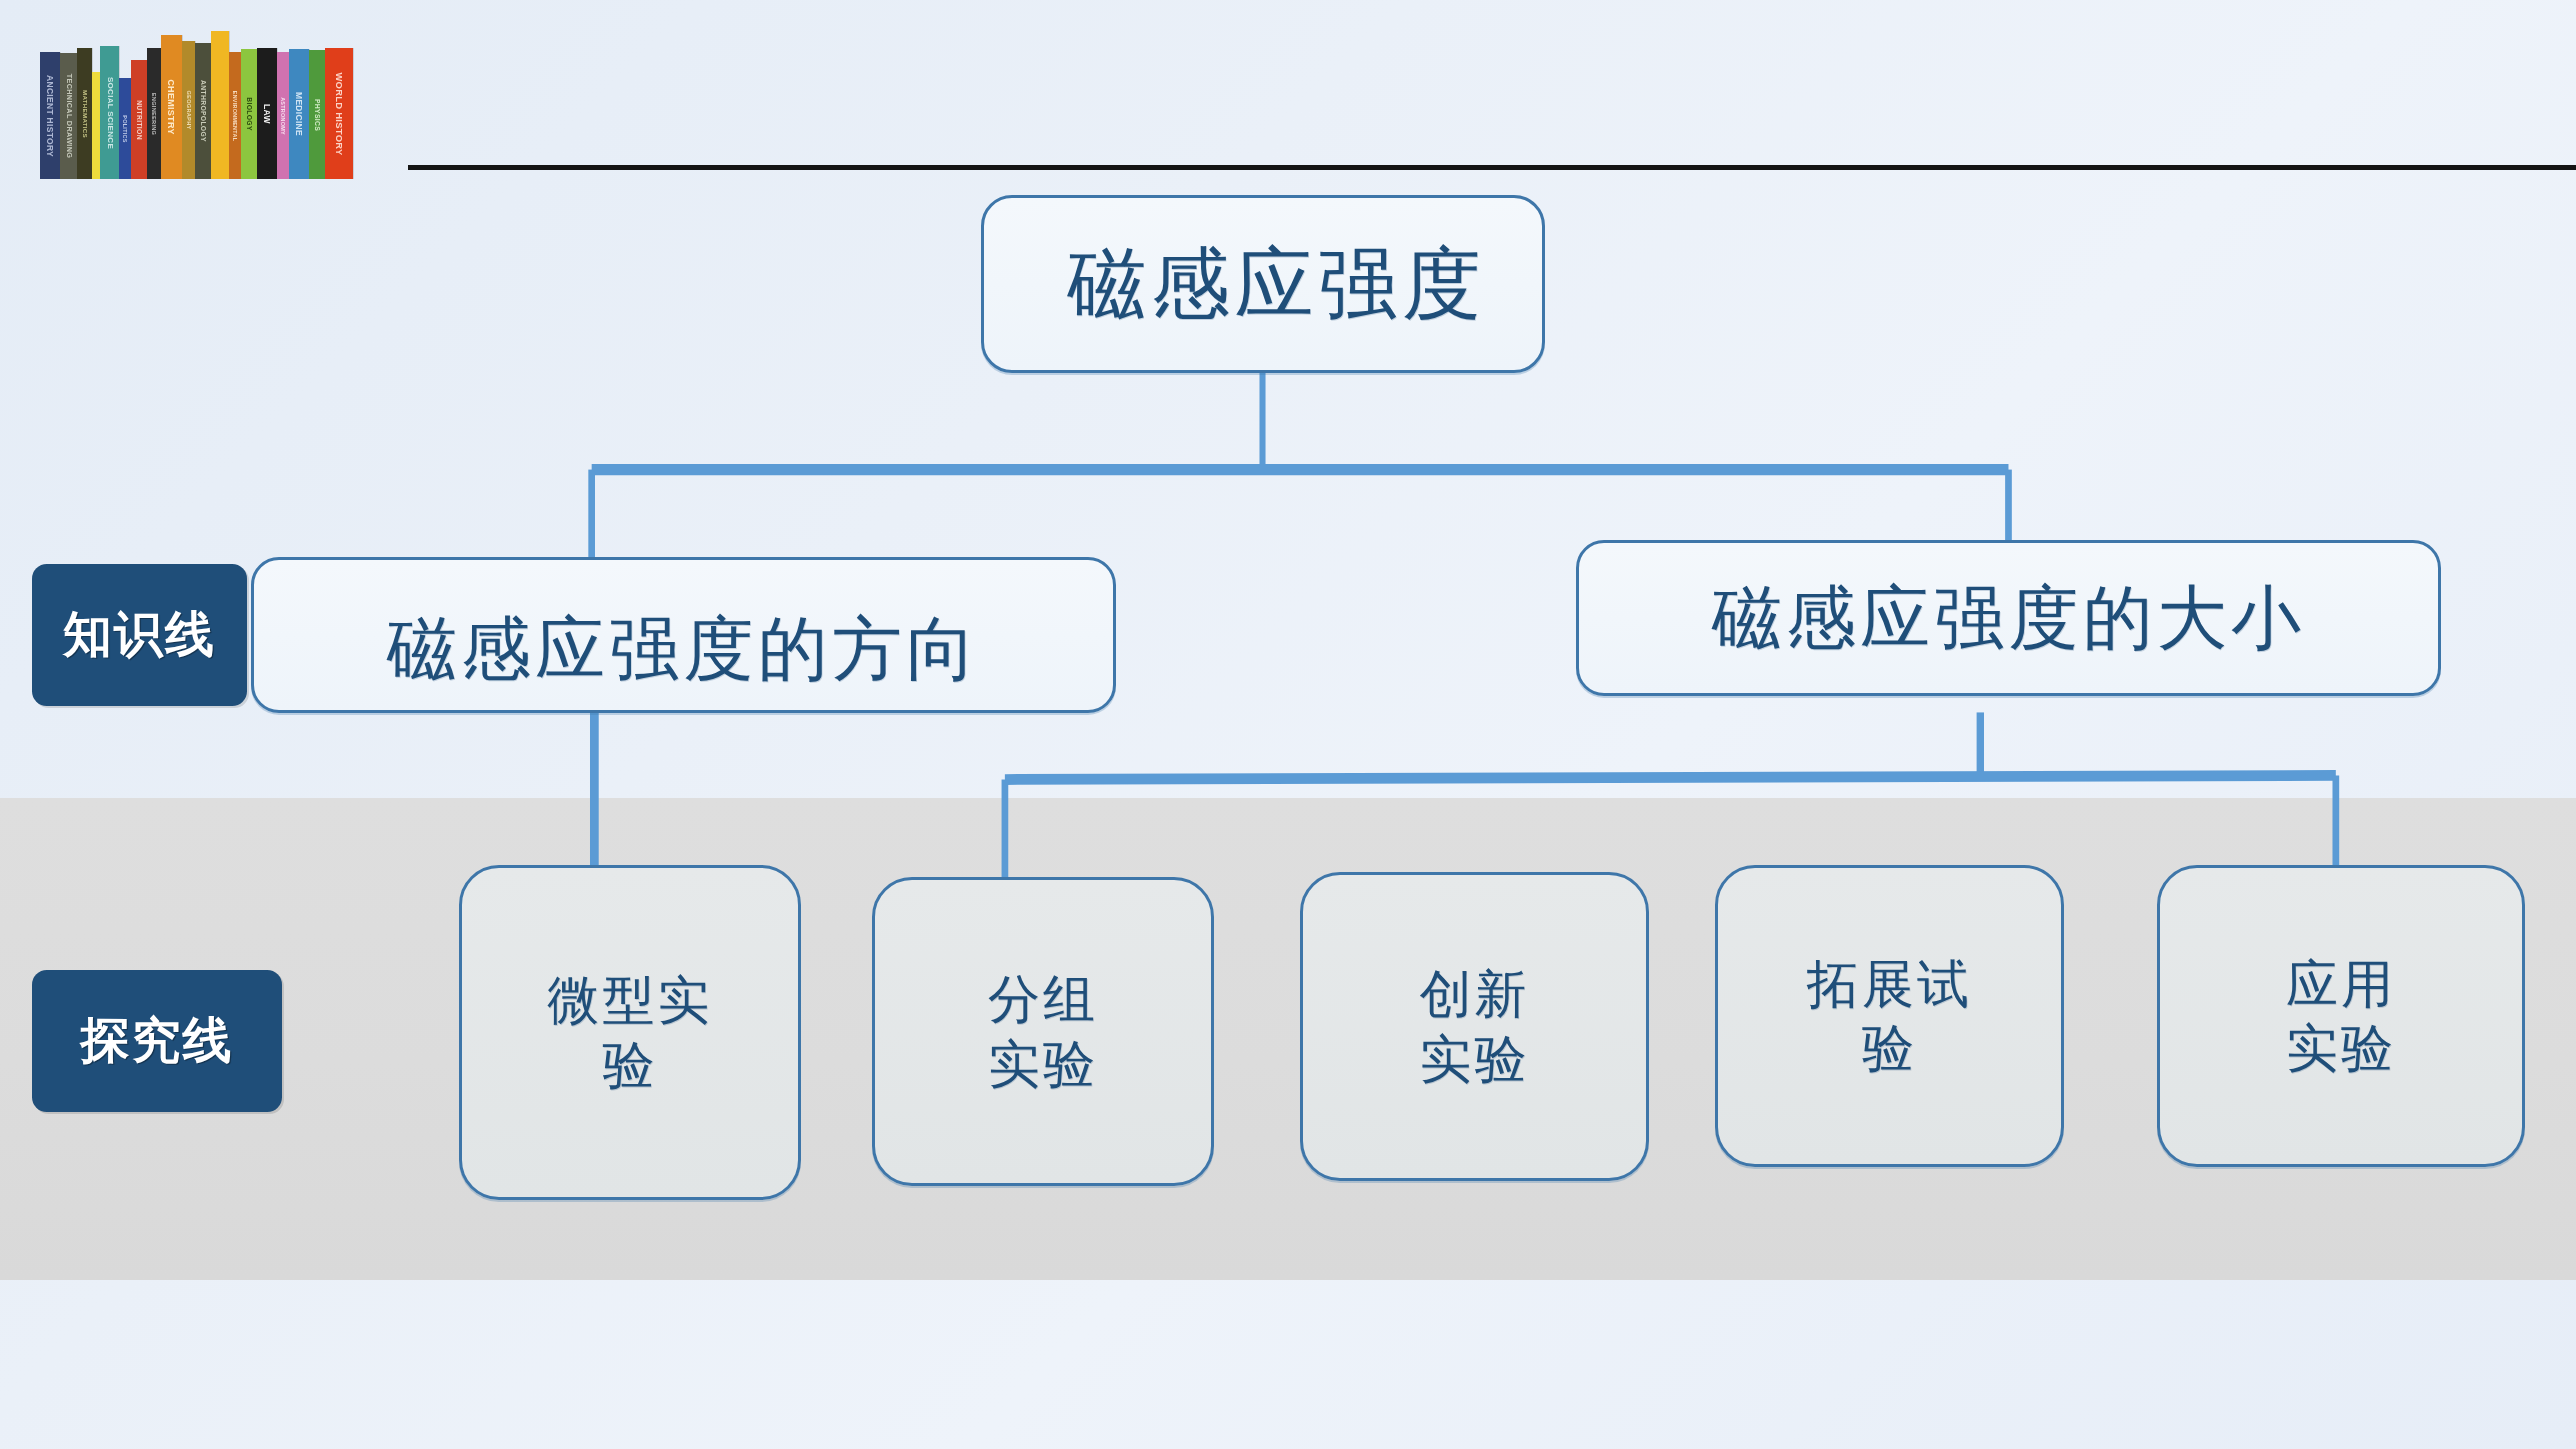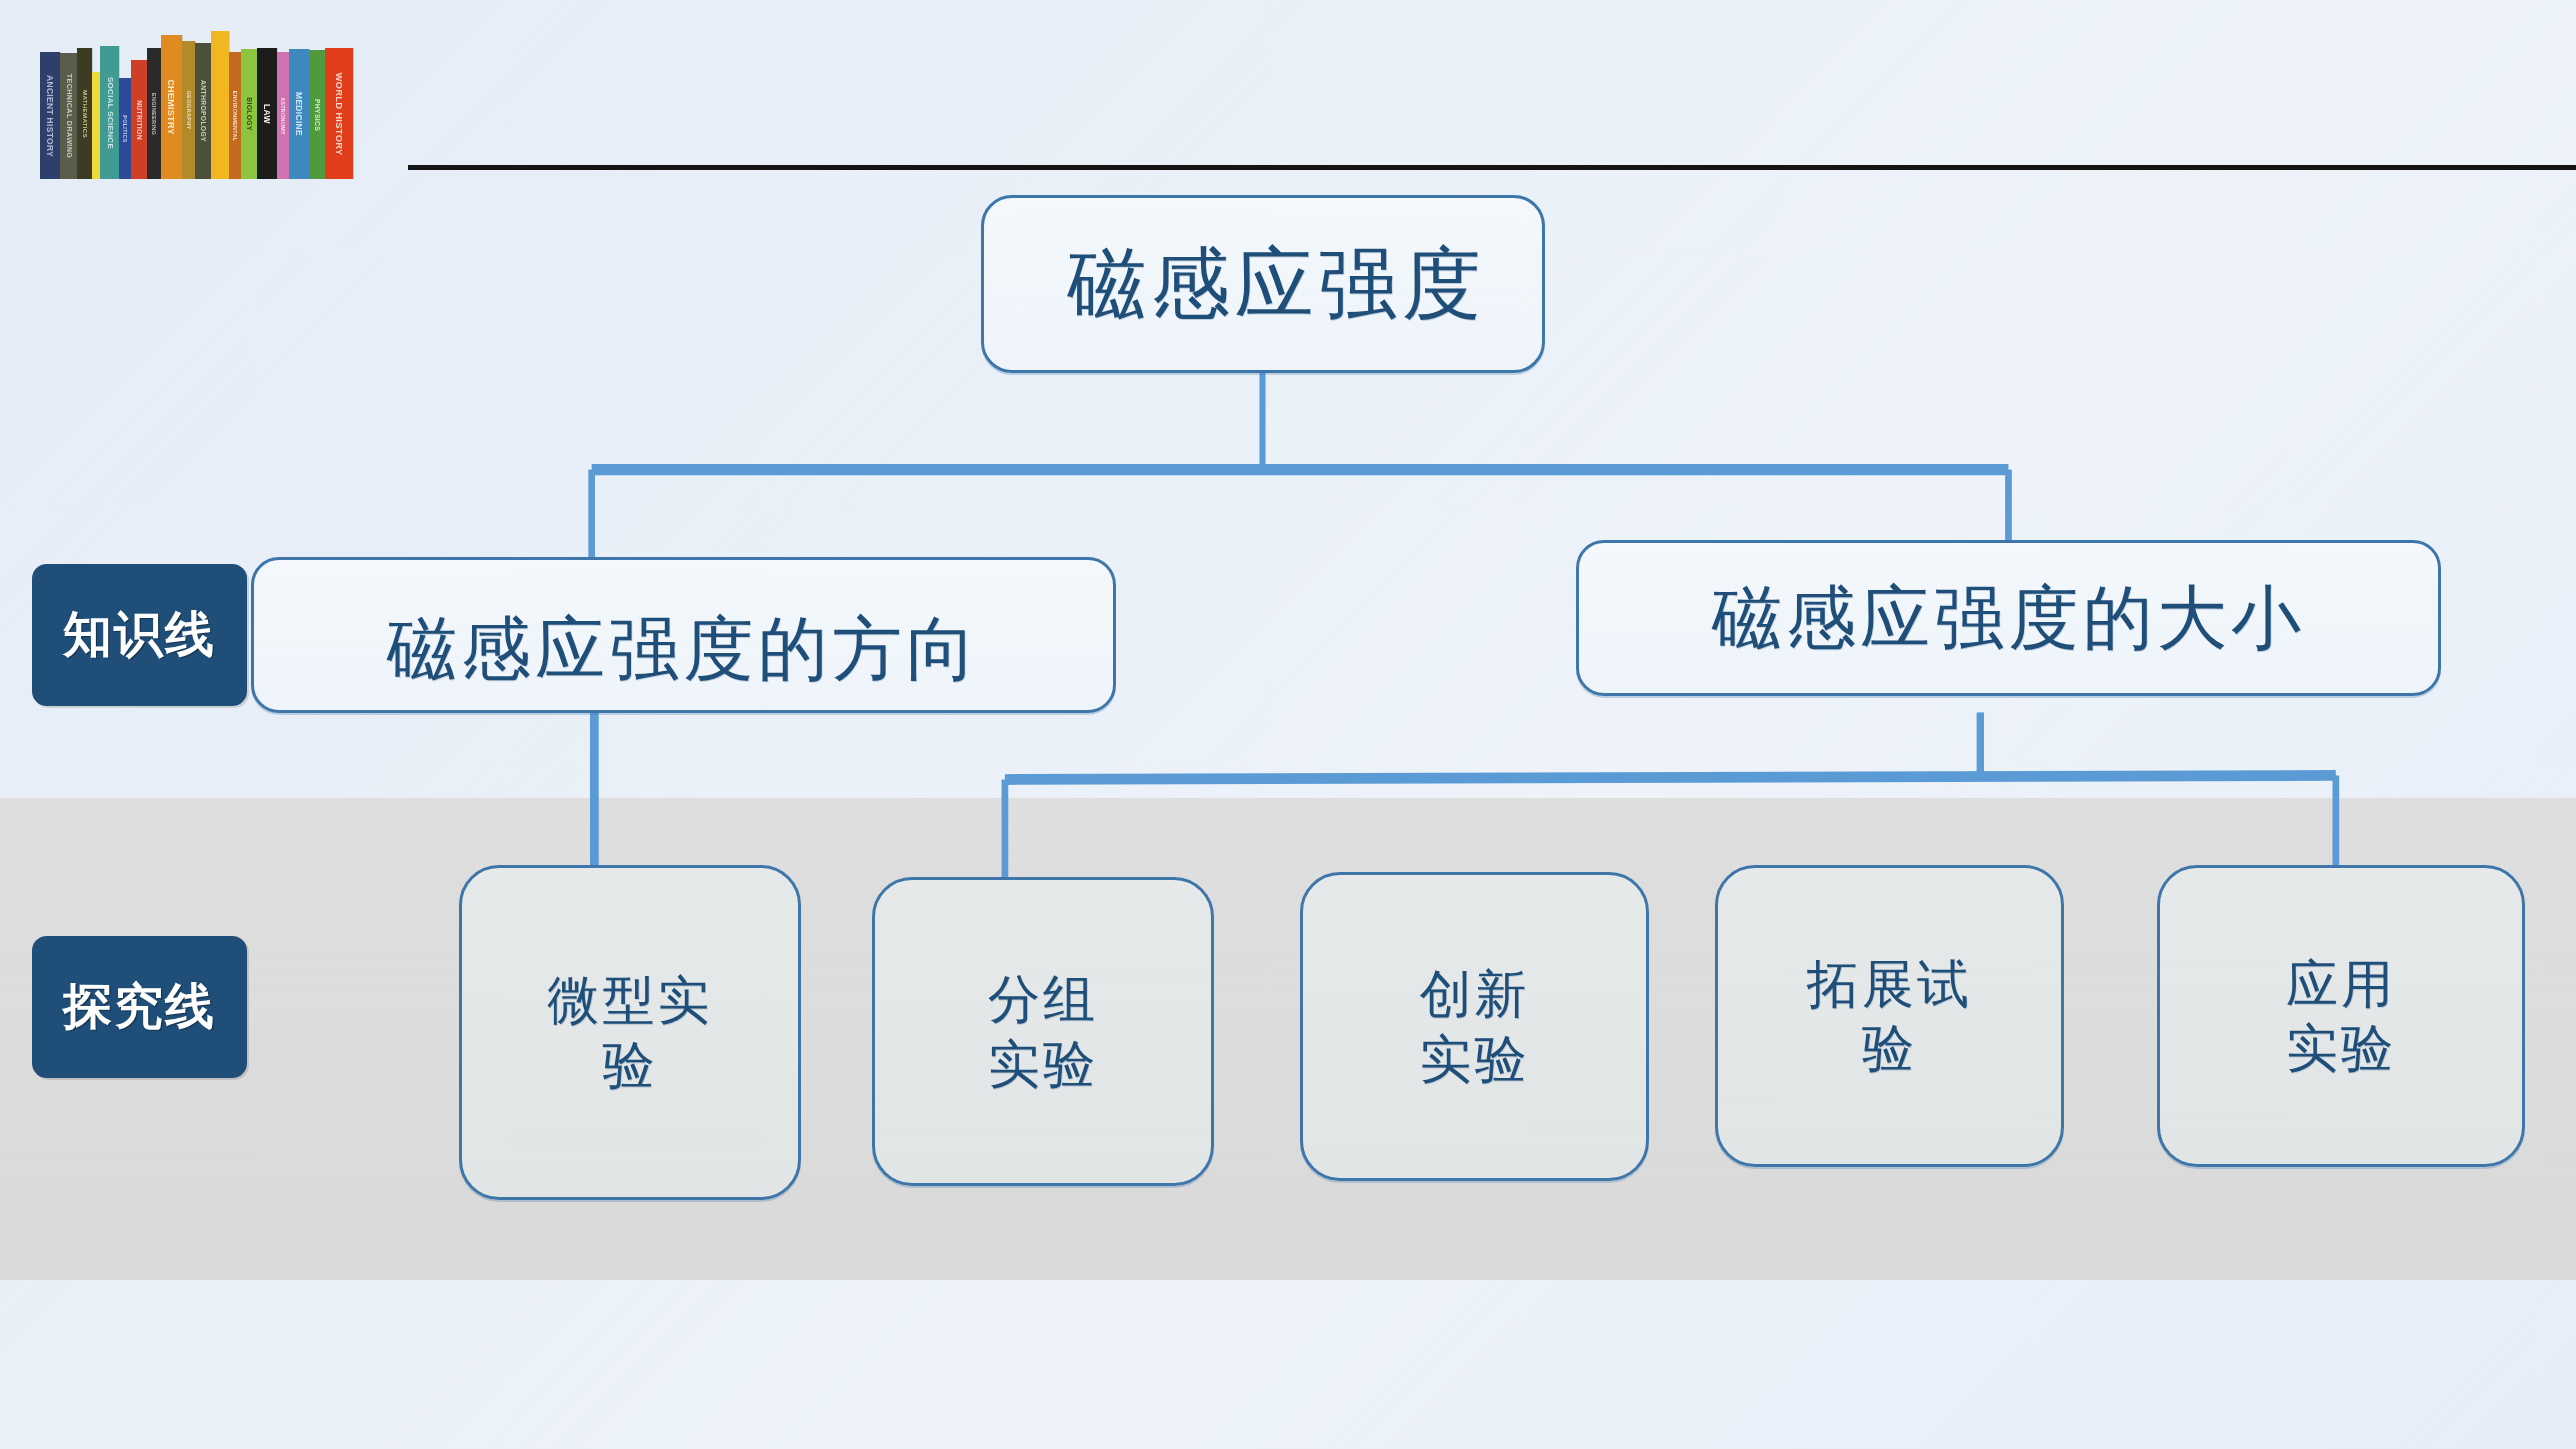--- a/index.html
+++ b/index.html
@@ -80,21 +80,21 @@
   .sidelabel{
     position:absolute;
     background:#1f4e79;border-radius:14.8px;
     display:flex;align-items:center;justify-content:center;
     color:#ffffff;font-weight:bold;
     box-shadow:2px 2px 0 rgba(0,0,0,.12);
   }
   .sidelabel .txt{font-size:49px;letter-spacing:.04em;
     text-shadow:1.3px 1.3px 0.7px rgba(0,0,0,.35);}
   #side-knowledge{left:32px;top:564px;width:215px;height:142px;}
-  #side-inquiry{left:32px;top:936px;width:215px;height:142px;font-family:Liberation Mono, monospace;}
+  #side-inquiry{left:32px;top:970px;width:250px;height:142px;font-family:Liberation Mono, monospace;}
 </style>
 </head>
 <body>
 
 <div id="stage">
 
   <div class="grey-band"></div>
 
   <div class="books" id="books">
       <div class="book" style="width: 20px; height: 127px; background: rgb(46, 63, 107);">

